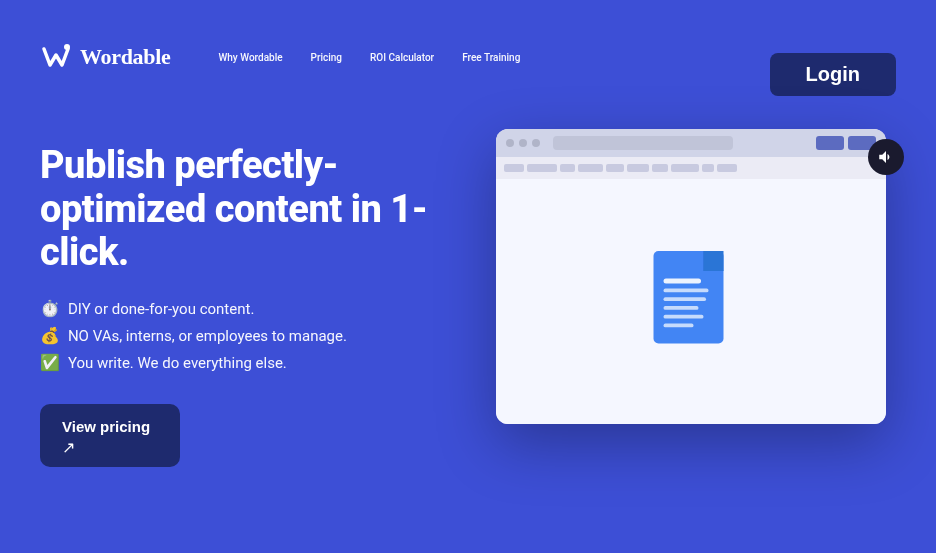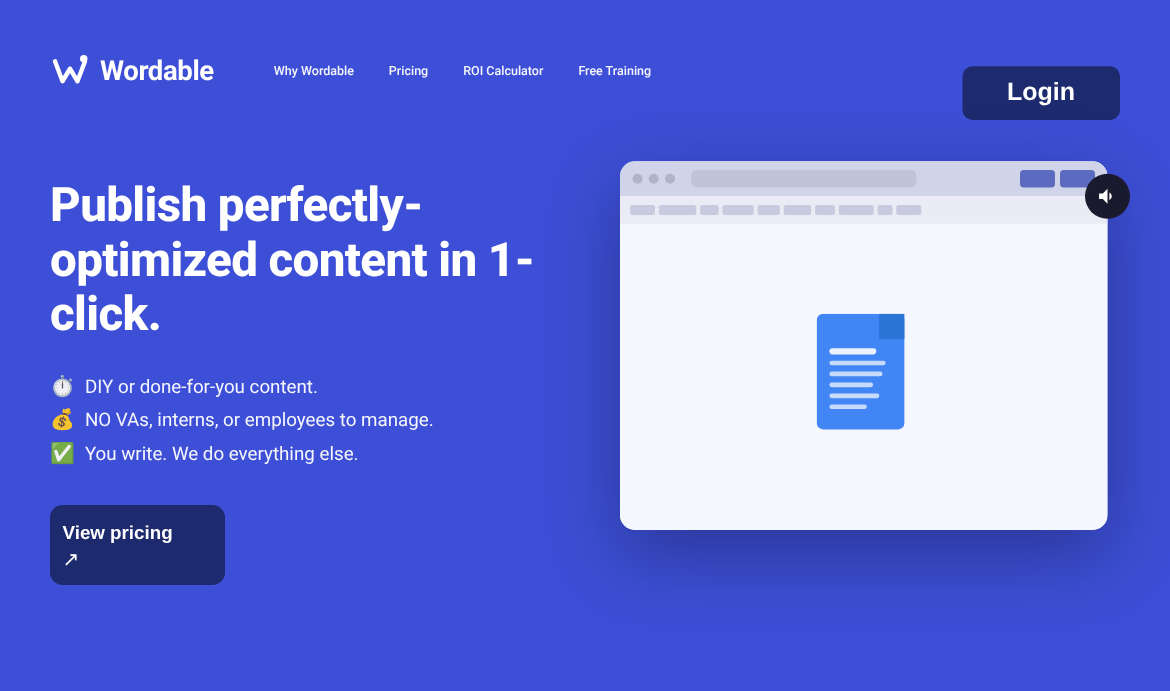--- a/index.html
+++ b/index.html
@@ -24,20 +24,21 @@
       align-items: center;
       padding: 18px 40px;
       gap: 32px;
     }
 
     .logo-area {
       display: flex;
       align-items: center;
       gap: 8px;
       margin-right: 16px;
+      font-family: Liberation Serif, serif;
     }
 
     .logo-icon {
       width: 32px;
       height: 32px;
       position: relative;
     }
 
     .logo-text {
       color: #ffffff;
@@ -117,21 +118,21 @@
       flex-shrink: 0;
     }
 
     .cta-button {
       display: inline-flex;
       flex-direction: column;
       align-items: flex-start;
       background: #1e2a6e;
       color: #ffffff;
       border: none;
-      padding: 14px 22px 10px 10px;
+      padding: 14px 22px 10px 22px;
       border-radius: 10px;
       cursor: pointer;
       min-width: 140px;
     }
 
     .cta-button .cta-main {
       font-size: 15px;
       font-weight: 700;
       line-height: 1.2;
     }

